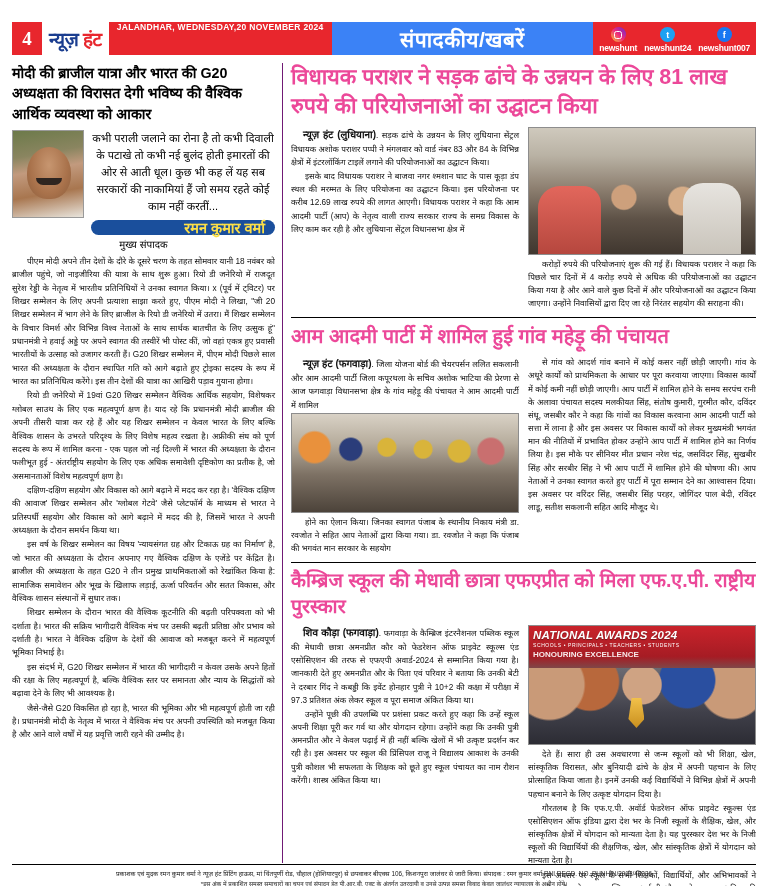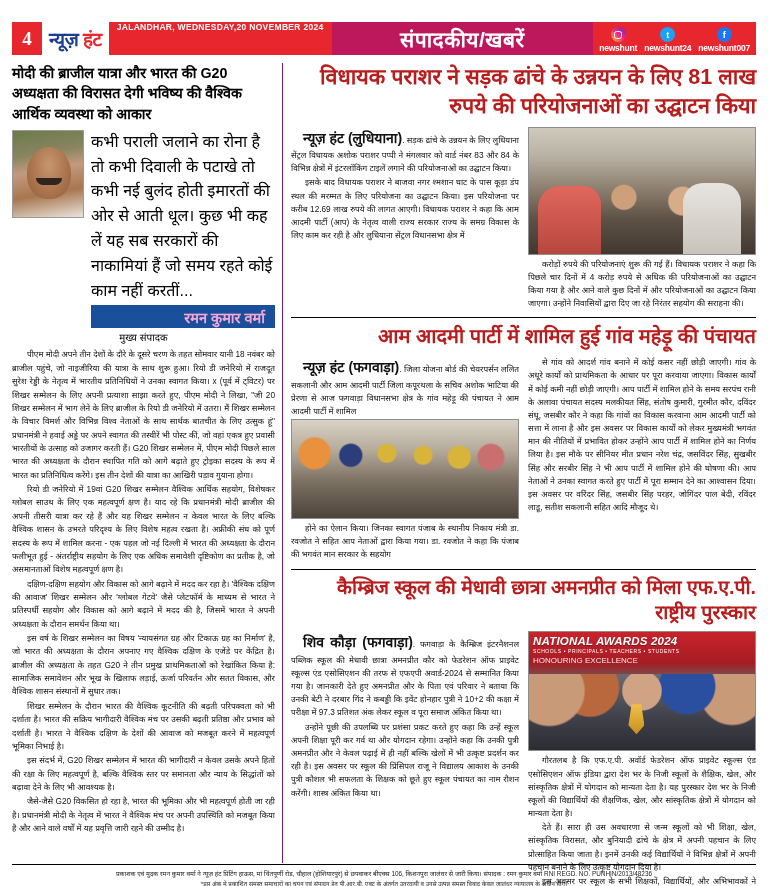--- a/index.html
+++ b/index.html
@@ -67,21 +67,21 @@
   }
   .dateline-l1, .dateline-l2 {
     font-size: 8.5px;
     font-weight: bold;
     letter-spacing: 0.3px;
     line-height: 1.35;
     white-space: nowrap;
   }
 
   .section-title-box {
-    background: #be185d;
+    background: #3b82f6;
     color: #ffffff;
     flex: 1;
     display: flex;
     align-items: center;
     justify-content: center;
     font-size: 21px;
     font-weight: bold;
     letter-spacing: 0.5px;
   }
 
@@ -173,37 +173,38 @@
   }
   .editor-photo::after {
     content: "";
     position: absolute;
     left: 23px; top: 47px;
     width: 26px; height: 7px;
     border-radius: 0 0 8px 8px;
     background: #2e2520;
   }
   .edit-intro-text {
-    font-size: 16px;
+    font-size: 11px;
     line-height: 1.55;
     color: #000;
-    text-align: left;
+    text-align: center;
   }
   .editor-name-bar {
     background: #1a4f9c;
-    color: #f9a8d4;
-    height: 23px;
+    color: #fde047;
+    height: 15px;
     display: flex;
     align-items: center;
     justify-content: flex-end;
     padding-right: 10px;
     margin-left: 79px;
     font-size: 14.5px;
     font-weight: bold;
     margin-top: 2px;
+    border-radius: 10px;
   }
   .editor-role {
     text-align: center;
     font-size: 10px;
     color: #000;
     margin: 2px 0 4px 0;
   }
   .edit-body p {
     font-size: 8.25px;
     line-height: 1.62;
@@ -214,36 +215,36 @@
   }
 
   
   .story { margin-bottom: 6px; }
   .story-rule { border-top: 1px solid #000; margin: 5px 0 5px 0; }
 
   .story-headline {
     font-size: 21.5px;
     font-weight: bold;
     line-height: 1.34;
-    color: #b91c1c;
-    text-align: right;
+    color: #ec4899;
+    text-align: left;
     margin-bottom: 6px;
   }
   .story-headline.h2 { font-size: 20px; }
   .story-headline.h3 { font-size: 19.5px; line-height: 1.3; }
 
   .story-cols {
     display: flex;
     gap: 9px;
   }
   .story-col { flex: 1; }
 
   .dateline {
     font-weight: bold;
-    font-size: 14px;
+    font-size: 10px;
   }
   .story-body p {
     font-size: 8.25px;
     line-height: 1.6;
     text-align: justify;
     color: #111;
     text-indent: 14px;
     margin-bottom: 1px;
   }
   .story-body p.first { text-indent: 12px; }
@@ -296,21 +297,21 @@
     left: 0; top: 2px; right: 0; height: 36px;
     color: #fff;
     padding: 1px 4px;
   }
   .photo-3 .aw-t1 {
     font-size: 11.5px; font-weight: bold; letter-spacing: 0.2px;
     text-shadow: 0 1px 1px rgba(0,0,0,.4);
     font-style: italic;
   }
   .photo-3 .aw-t2 { font-size: 5px; letter-spacing: 0.6px; margin-top: 1px; }
-  .photo-3 .aw-t3 { font-size: 8px; font-weight: normal; margin-top: 2px; opacity: .9; }
+  .photo-3 .aw-t3 { font-size: 8px; font-weight: bold; margin-top: 2px; opacity: .9; }
   .photo-3 .people {
     position: absolute; left: 0; right: 0; bottom: 0; height: 76px;
     background:
       radial-gradient(circle at 9% 22%, #c99a78 0 16%, transparent 17%),
       radial-gradient(circle at 27% 18%, #b8683c 0 16%, transparent 17%),
       radial-gradient(circle at 50% 22%, #cfa383 0 15%, transparent 16%),
       radial-gradient(circle at 70% 16%, #2a4fa0 0 16%, transparent 17%),
       radial-gradient(circle at 90% 24%, #c99a78 0 15%, transparent 16%),
       linear-gradient(180deg,#6b6a72 0%, #40404a 58%, #2c2c34 100%);
   }
@@ -424,39 +425,39 @@
           </div>
           <div class="story-col story-body">
             <p>से गांव को आदर्श गांव बनाने में कोई कसर नहीं छोड़ी जाएगी। गांव के अधूरे कार्यों को प्राथमिकता के आधार पर पूरा करवाया जाएगा। विकास कार्यों में कोई कमी नहीं छोड़ी जाएगी। आप पार्टी में शामिल होने के समय सरपंच रानी के अलावा पंचायत सदस्य मलकीयत सिंह, संतोष कुमारी, गुरमीत कौर, दविंदर संधू, जसबीर कौर ने कहा कि गांवों का विकास करवाना आम आदमी पार्टी को सत्ता में लाना है और इस अवसर पर विकास कार्यों को लेकर मुख्यमंत्री भगवंत मान की नीतियों में प्रभावित होकर उन्होंने आप पार्टी में शामिल होने का निर्णय लिया है। इस मौके पर सीनियर मीत प्रधान नरेश चंद्र, जसविंदर सिंह, सुखबीर सिंह और सरबीर सिंह ने भी आप पार्टी में शामिल होने की घोषणा की। आप नेताओं ने उनका स्वागत करते हुए पार्टी में पूरा सम्मान देने का आश्वासन दिया। इस अवसर पर वरिंदर सिंह, जसबीर सिंह परहर, जोगिंदर पाल बेदी, रविंदर लाडू, सतीश सकलानी सहित आदि मौजूद थे।</p>
           </div>
         </div>
       </div>
 
       <div class="story-rule"></div>
 
       <div class="story">
-        <div class="story-headline h3">कैम्ब्रिज स्कूल की मेधावी छात्रा अमनप्रीत को मिला एफ.ए.पी. राष्ट्रीय पुरस्कार</div>
+        <div class="story-headline h3">कैम्ब्रिज स्कूल की मेधावी छात्रा एफएप्रीत को मिला एफ.ए.पी. राष्ट्रीय पुरस्कार</div>
         <div class="story-cols">
           <div class="story-col story-body">
             <p class="first"><span class="dateline">शिव कौड़ा (फगवाड़ा)</span><span>. फगवाड़ा के कैम्ब्रिज इंटरनैशनल पब्लिक स्कूल की मेधावी छात्रा अमनप्रीत कौर को फेडरेशन ऑफ प्राइवेट स्कूल्स एंड एसोसिएशन की तरफ से एफएपी अवार्ड-2024 से सम्मानित किया गया है। जानकारी देते हुए अमनप्रीत और के पिता एवं परिवार ने बताया कि उनकी बेटी ने दरबार गिंद ने कबड्डी कि इवेंट होनहार पुत्री ने 10+2 की कक्षा में परीक्षा में 97.3 प्रतिशत अंक लेकर स्कूल व पूरा समाज अंकित किया था।</span></p>
             <p>उन्होंने पूछी की उपलब्धि पर प्रशंसा प्रकट करते हुए कहा कि उन्हें स्कूल अपनी शिक्षा पूरी कर गर्व था और योगदान रहेगा। उन्होंने कहा कि उनकी पुत्री अमनप्रीत और ने केवल पढ़ाई में ही नहीं बल्कि खेलों में भी उत्कृष्ट प्रदर्शन कर रही है। इस अवसर पर स्कूल की प्रिंसिपल राजू ने विद्यालय आकाश के उनकी पुत्री कौशल भी सफलता के शिक्षक को छूते हुए स्कूल पंचायत का नाम रौशन करेंगी। शास्त्र अंकित किया था।</p>
           </div>
           <div class="story-col">
             <div class="photo photo-3">
               <div class="award-band">
                 <div class="aw-t1">NATIONAL AWARDS 2024</div>
                 <div class="aw-t2">SCHOOLS • PRINCIPALS • TEACHERS • STUDENTS</div>
                 <div class="aw-t3">HONOURING EXCELLENCE</div>
               </div>
               <div class="people"></div>
               <div class="trophy"></div>
             </div>
             <div class="story-body">
+              <p>देते हैं। सारा ही उस अवधारणा से जन्म स्कूलों को भी शिक्षा, खेल, सांस्कृतिक विरासत, और बुनियादी ढांचे के क्षेत्र में अपनी पहचान के लिए प्रोत्साहित किया जाता है। इनमें उनकी कई विद्यार्थियों ने विभिन्न क्षेत्रों में अपनी पहचान बनाने के लिए उत्कृष्ट योगदान दिया है।</p>
               <p>गौरतलब है कि एफ.ए.पी. अवॉर्ड फेडरेशन ऑफ प्राइवेट स्कूल्स एंड एसोसिएशन ऑफ इंडिया द्वारा देश भर के निजी स्कूलों के शैक्षिक, खेल, और सांस्कृतिक क्षेत्रों में योगदान को मान्यता देता है। यह पुरस्कार देश भर के निजी स्कूलों की विद्यार्थियों की शैक्षणिक, खेल, और सांस्कृतिक क्षेत्रों में योगदान को मान्यता देता है।</p>
-              <p>देते हैं। सारा ही उस अवधारणा से जन्म स्कूलों को भी शिक्षा, खेल, सांस्कृतिक विरासत, और बुनियादी ढांचे के क्षेत्र में अपनी पहचान के लिए प्रोत्साहित किया जाता है। इनमें उनकी कई विद्यार्थियों ने विभिन्न क्षेत्रों में अपनी पहचान बनाने के लिए उत्कृष्ट योगदान दिया है।</p>
               <p>इस अवसर पर स्कूल के सभी शिक्षकों, विद्यार्थियों, और अभिभावकों ने अमनप्रीत कौर को इस उपलब्धि पर बधाई दी और उसके उज्ज्वल भविष्य की कामना की। स्कूल के सभी सदस्यों ने इस प्रतिष्ठित राष्ट्रीय पुरस्कार प्राप्त होने पर गर्व व्यक्त किया।</p>
             </div>
           </div>
         </div>
       </div>
 
     </div>
   </div>
 
   <div class="footer">

